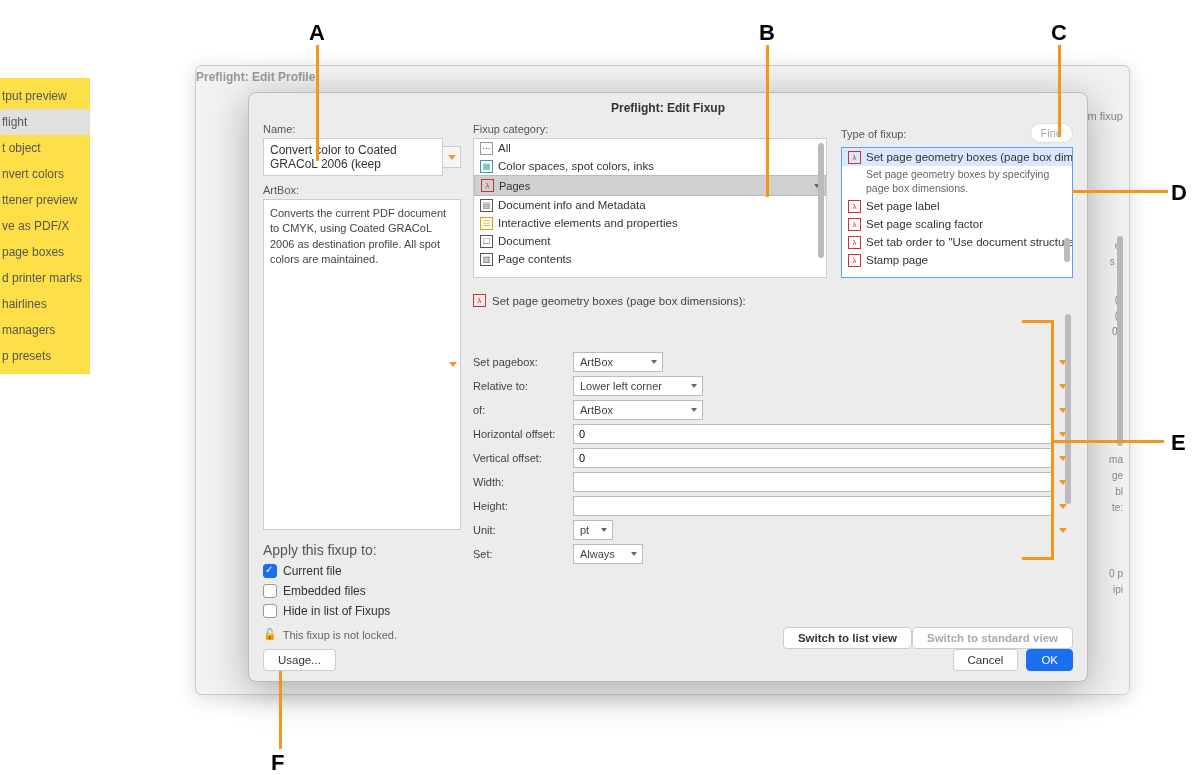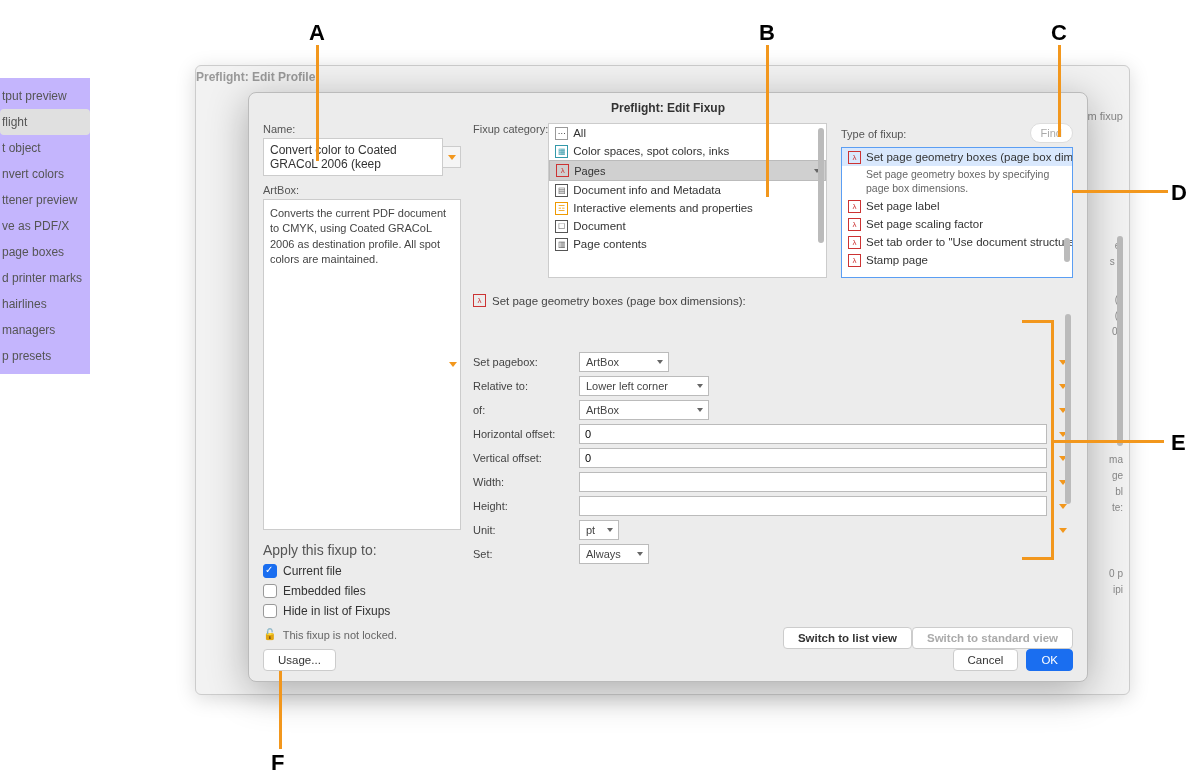--- a/index.html
+++ b/index.html
@@ -1,20 +1,20 @@
 <!DOCTYPE html>
 <html><head>
 <meta charset="utf-8">
 <style>
   * { box-sizing: border-box; margin: 0; padding: 0; }
   body { font-family: -apple-system, "Helvetica Neue", Arial, sans-serif; font-size: 12px; color: #333; background: #fff; width: 1200px; height: 775px; position: relative; overflow: hidden; }
   
   .sidebar-left {
     position: absolute; left: 0; top: 78px; width: 90px;
-    background: #c4b5fd; padding: 5px 0;
+    background: #fde047; padding: 5px 0;
   }
   .sidebar-item { padding: 6px 5px 6px 2px; font-size: 12px; color: #555; cursor: pointer; white-space: nowrap; overflow: hidden; }
   .sidebar-item.active { background: #e0e0e0; border-radius: 4px; }
   
   .toolbar-icons {
     position: absolute; left: 210px; top: 70px; width: 40px;
     display: flex; flex-direction: column; gap: 6px; align-items: center;
   }
   .tool-icon { width: 24px; height: 24px; display:flex;align-items:center;justify-content:center;font-size:16px;color:#666;cursor:pointer;}
   
@@ -49,37 +49,37 @@
   .side-dd { position:absolute; right:-2px; top:50%; transform:translateY(-50%); }
   
   .apply-label { font-size:14px; color:#555; margin: 4px 0 6px;}
   .chk-row { display:flex; align-items:center; gap:6px; margin-bottom:6px; font-size:12px; }
   .chk { width:14px;height:14px; border:1px solid #999; border-radius:3px; background:#fff;}
   .chk.checked { background:#1a6ef0; border-color:#1a6ef0; position:relative;}
   .chk.checked::after { content:"✓"; color:#fff; font-size:10px; position:absolute; left:1px; top:-1px;}
   .lock-row { display:flex;align-items:center;gap:6px;font-size:11px;color:#666;margin:4px 0 8px;}
   
   .top-row { display:flex; gap:14px; height:155px; }
-  .cat-col { flex:1; display:flex;flex-direction:row; }
+  .cat-col { flex:1; display:flex;flex-direction:column; }
   .type-col { width: 232px; display:flex;flex-direction:column;}
   .find-input { background:#fff;border:1px solid #ddd;border-radius:12px;padding:3px 10px;font-size:11px;color:#aaa;margin-bottom:4px;}
   .listbox { flex:1; background:#fff; border:1px solid #ccc; overflow:hidden; font-size:11.5px; position:relative;}
   .listbox.blue { border:1px solid #5b9ef3; }
   .list-item { padding:2.5px 6px; display:flex;align-items:center;gap:5px; cursor:pointer; white-space:nowrap; overflow:hidden;}
   .list-item.sel { background:#d0d0d0; }
   .list-item.hl { background:#d9e8fd; }
   .list-tip { font-size:10.5px; color:#666; padding:2px 6px 2px 24px; line-height:1.3;}
   .icn { width:13px;height:13px;flex-shrink:0;display:inline-block;border:1px solid #999;font-size:8px;text-align:center;line-height:11px;}
   .icn.pdf { border-color:#c33;color:#c33;}
   .icn.sp { border-color:#39a;color:#39a;}
   .icn.doc { border-color:#555;color:#555;}
   
   .param-area { flex:1; margin-top:16px; background:transparent; position:relative; overflow:hidden;}
   .param-title { display:flex;align-items:center;gap:6px;font-size:11.5px;color:#444;margin-bottom:10px;}
-  .param-grid { display:grid; grid-template-columns: 100px 1fr 20px; gap:4px 6px; align-items:center;font-size:11px;color:#444;margin-top:45px;}
+  .param-grid { display:grid; grid-template-columns: 100px 1fr 20px; gap:4px 0; align-items:center;font-size:11px;color:#444;margin-top:45px;}
   .param-grid label { text-align:left;}
   .sel-box { display:flex;align-items:center;}
   .sel { background:#fff;border:1px solid #bbb;padding:3px 6px;font-size:11px;min-width:90px;position:relative;}
   .sel::after{content:"";position:absolute;right:5px;top:50%;transform:translateY(-50%);width:0;height:0;border-left:3px solid transparent;border-right:3px solid transparent;border-top:4px solid #666;}
   .txt { background:#fff;border:1px solid #bbb;padding:3px 5px;font-size:11px;width:100%;}
   .dd-cell .dd-tri{margin:auto;}
   
   .scroll-thumb{position:absolute;right:2px;width:6px;background:#bbb;border-radius:3px;}
   
   .view-buttons { display:flex; justify-content:flex-end;margin-top:8px;font-weight:bold;}

